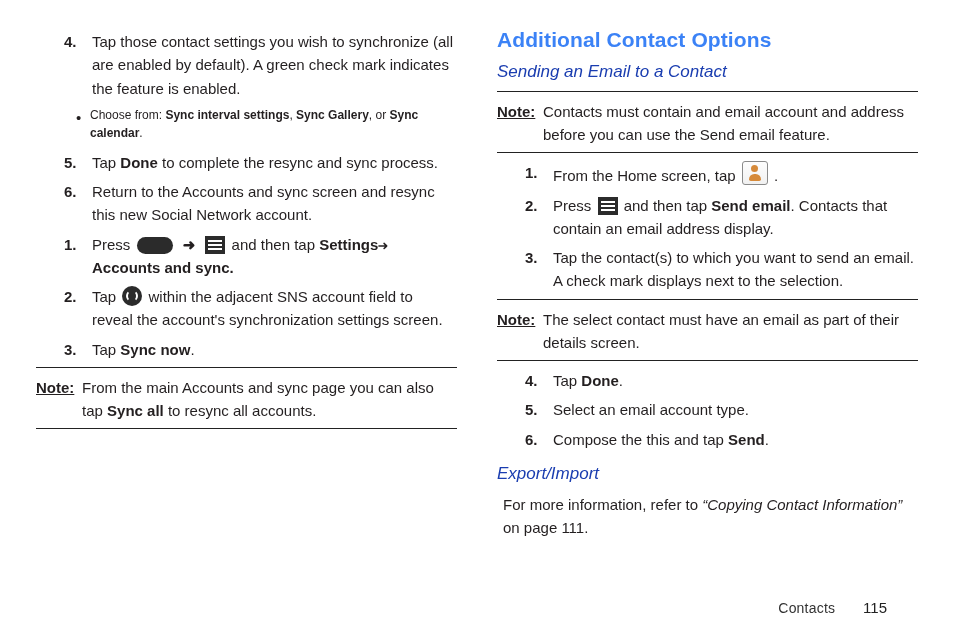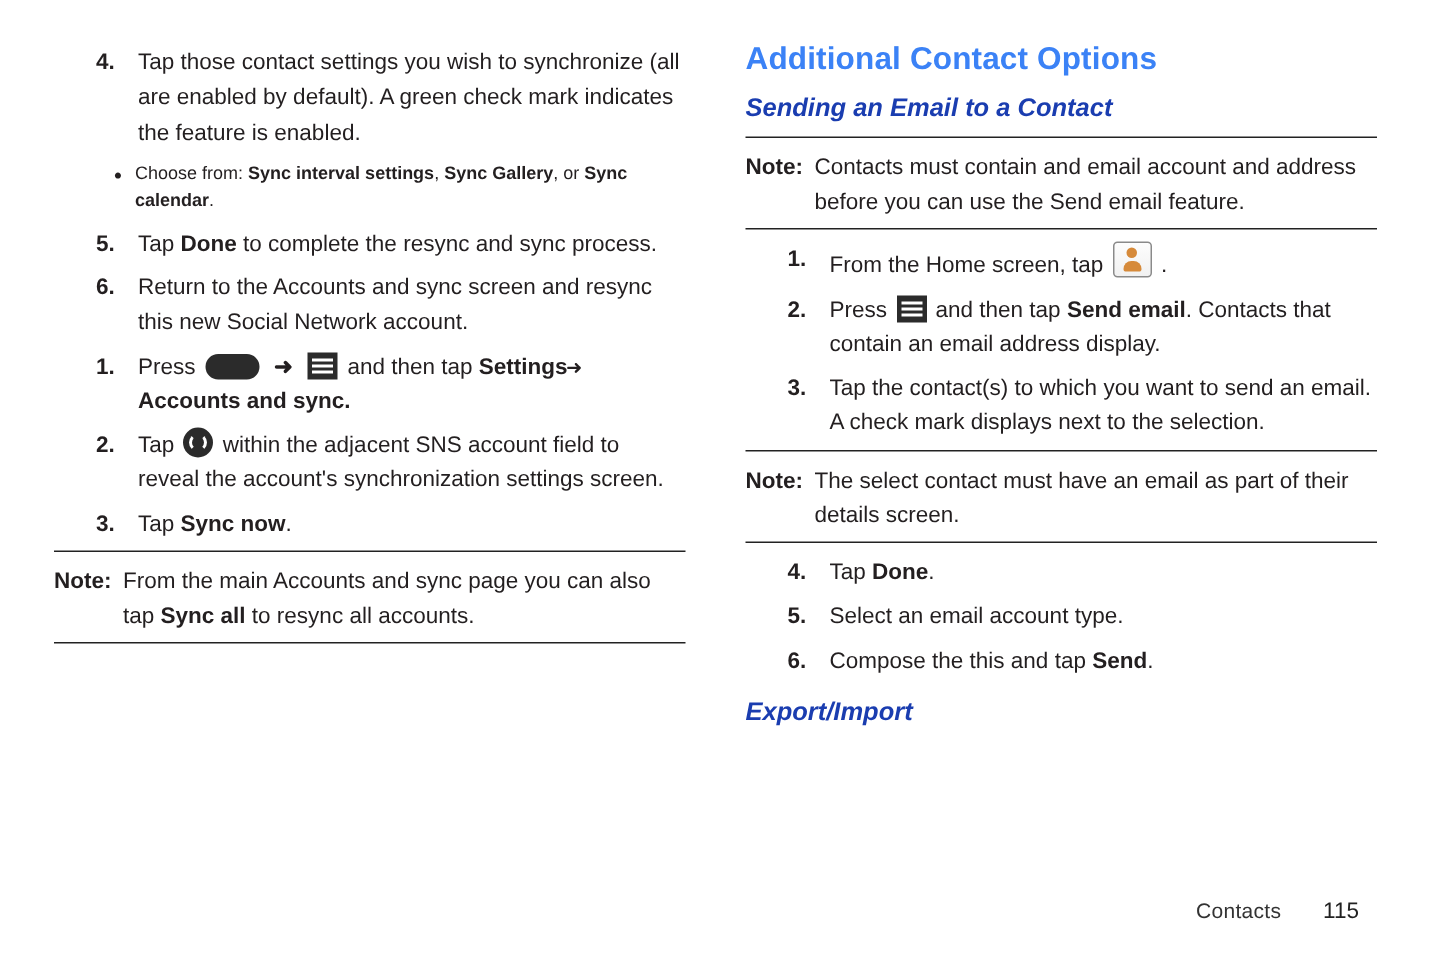--- a/index.html
+++ b/index.html
@@ -21,39 +21,39 @@
     height: calc(100% - 40px);
     gap: 40px;
   }
   .column {
     flex: 1 1 50%;
     min-width: 0;
   }
   .footer {
     width: 100%;
     box-sizing: border-box;
-    padding: 0 48px 16px 0;
+    padding: 0 67px 16px 0;
     text-align: right;
     font-size: 14px;
     color: #333;
   }
   .footer .label { margin-right: 24px; letter-spacing: 0.2px; }
   .footer .pnum { font-size: 15px; color: #222; }
 
   h1 {
     font-family: "Arial Black", Arial, Helvetica, sans-serif;
     font-weight: 900;
     color: #3b82f6;
     font-size: 21px;
     margin: 0 0 2px 0;
     letter-spacing: 0.1px;
   }
   h2.sub {
     font-family: Arial, Helvetica, sans-serif;
-    font-weight: 700;
+    font-weight: 400;
     font-style: italic;
     color: #1a3db0;
     font-size: 17px;
     margin: 0 0 6px 0;
   }
   hr {
     border: none;
     border-top: 1.6px solid #222;
     margin: 6px 0 8px 0;
   }
@@ -66,21 +66,21 @@
   .ol-main.lvl1 { padding-left: 28px; }
   .ol-main.lvl1 .li-num { text-align:left; }
 
   .bullet { display:flex; align-items:flex-start; margin:6px 0 8px 0; padding-left:12px;}
   .bullet .dot { width:14px; flex:0 0 14px; }
   .bullet .btext { flex:1 1 auto; font-size: 12px; }
 
   .sub-heading { font-weight:700; margin: 14px 0 6px 6px; font-size:15px; }
 
   .note { display:flex; align-items:flex-start; margin:6px 0; }
-  .note .nlabel { font-weight:700; flex:0 0 46px; }
+  .note .nlabel { font-weight:700; flex:0 0 46px;text-decoration:underline; }
   .note .ntext { flex:1 1 auto; }
 
   b { font-weight:700; }
   em.ref { font-style: italic; }
 
   
   .icon {
     display:inline-flex;
     align-items:center;
     justify-content:center;
@@ -294,20 +294,23 @@
         <div class="li-row">
           <span class="li-num">6.</span>
           <div class="li-body">
             <span>Compose the this and tap </span><b>Send</b><span>.</span>
           </div>
         </div>
       </li>
     </ol>
 
     <h2 class="sub" style="margin-top:10px;">Export/Import</h2>
+    <div style="padding-left:6px;">
+      <span>For more information, refer to </span><em class="ref">“Copying Contact Information”</em><span> on page 111.</span>
+    </div>
 
   </div>
 </div>
 
 <div class="footer">
   <span class="label">Contacts</span>
   <span class="pnum">115</span>
 </div>
 
 </body></html>

